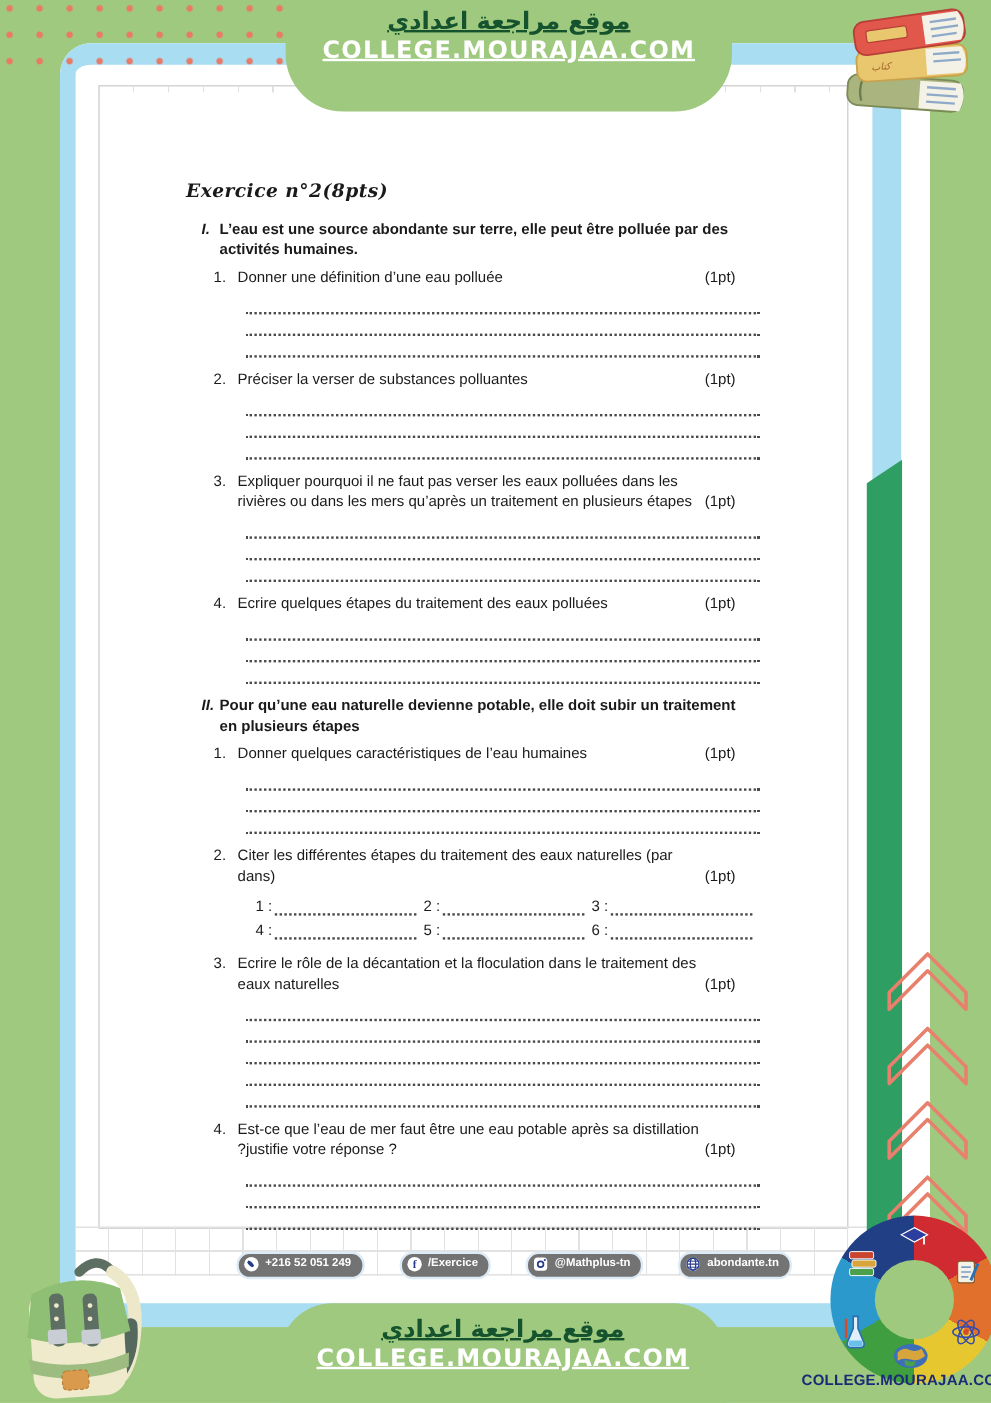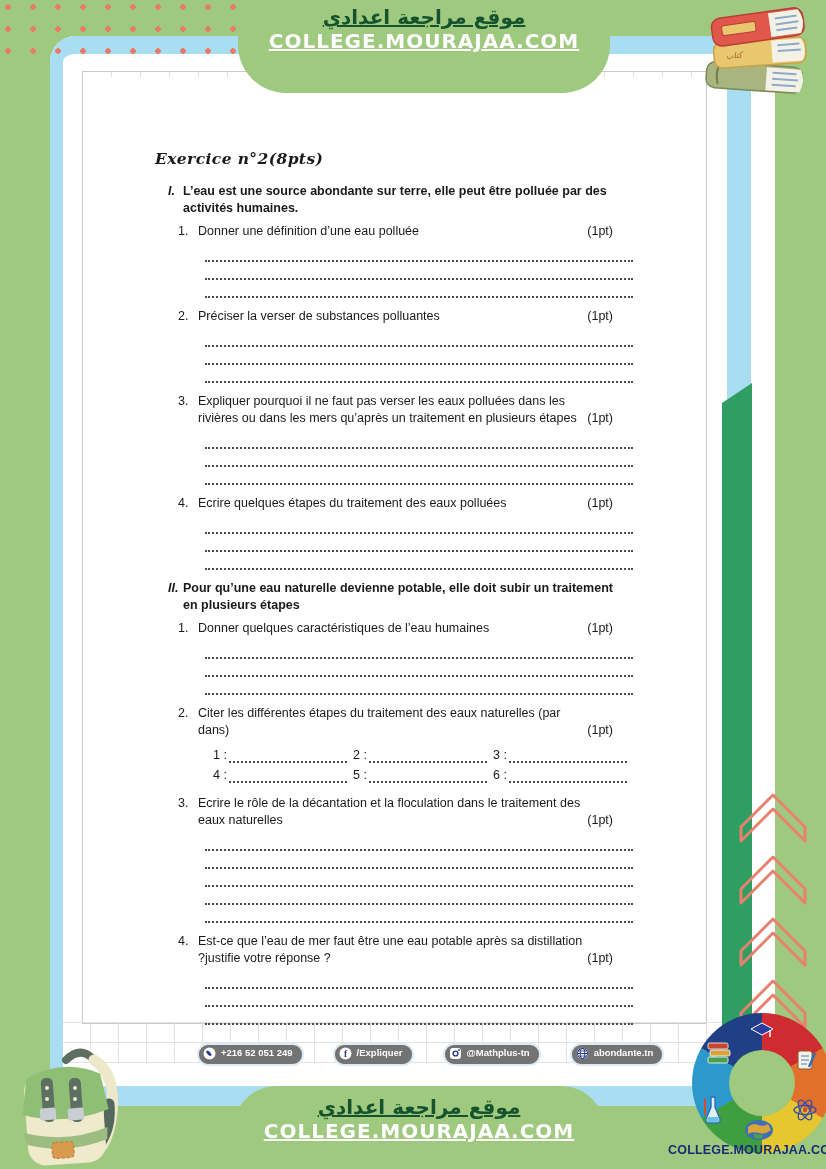--- a/index.html
+++ b/index.html
@@ -312,21 +312,21 @@
       <circle cx="6.5" cy="6.5" r="6" fill="#fff"></circle>
       <path d="M4 3.4 c2 .3 4.4 2.7 4.7 4.7 l-1.4 1 c-1.8-.6-3.7-2.5-4.3-4.3 Z" fill="#263a8c"></path>
     </svg>
     <span>+216 52 051 249</span>
   </div>
   <div class="badge">
     <svg width="13" height="13" viewBox="0 0 13 13">
       <circle cx="6.5" cy="6.5" r="6" fill="#fff"></circle>
       <text x="6.5" y="10" text-anchor="middle" font-size="9.5" font-weight="bold" fill="#263a8c" font-family="Liberation Serif, serif">f</text>
     </svg>
-    <span>/Expliquer</span>
+    <span>/Exercice</span>
   </div>
   <div class="badge">
     <svg width="13" height="13" viewBox="0 0 13 13">
       <rect x="1" y="1" width="11" height="11" rx="3" fill="#fff"></rect>
       <circle cx="6.5" cy="6.5" r="2.4" fill="none" stroke="#263a8c" stroke-width="1.4"></circle>
       <circle cx="10" cy="3" r="0.9" fill="#263a8c"></circle>
     </svg>
     <span>@Mathplus-tn</span>
   </div>
   <div class="badge">

